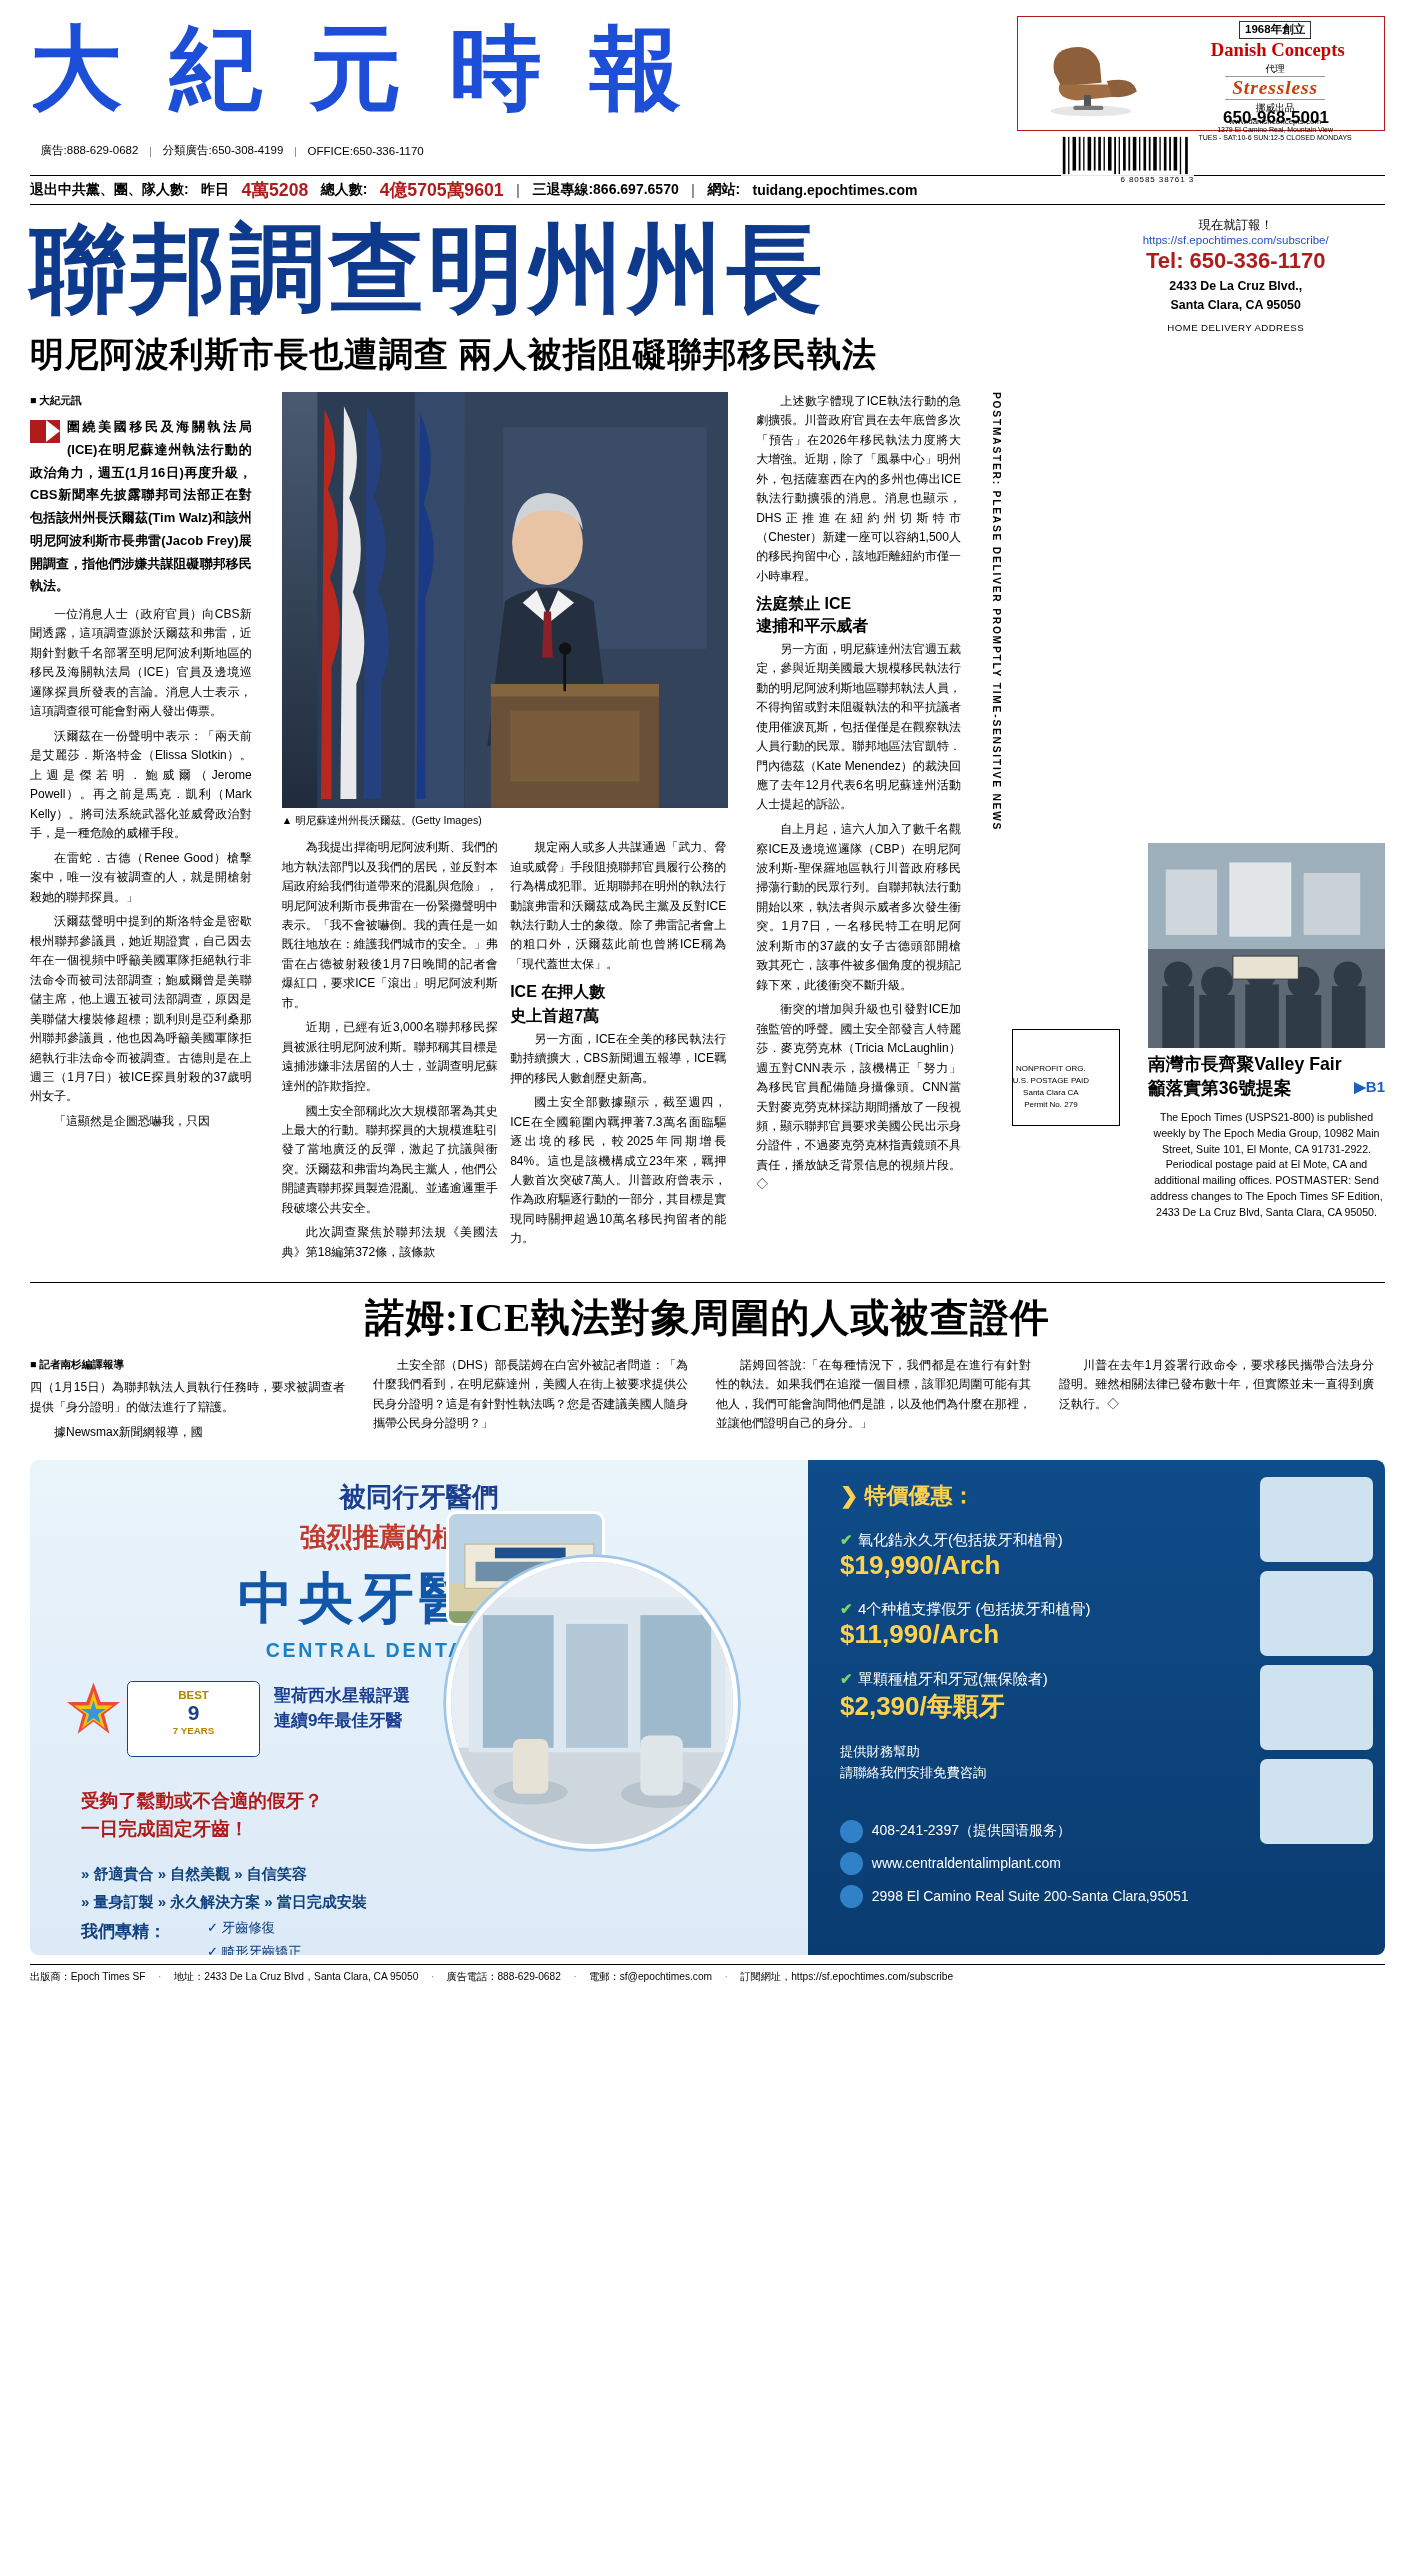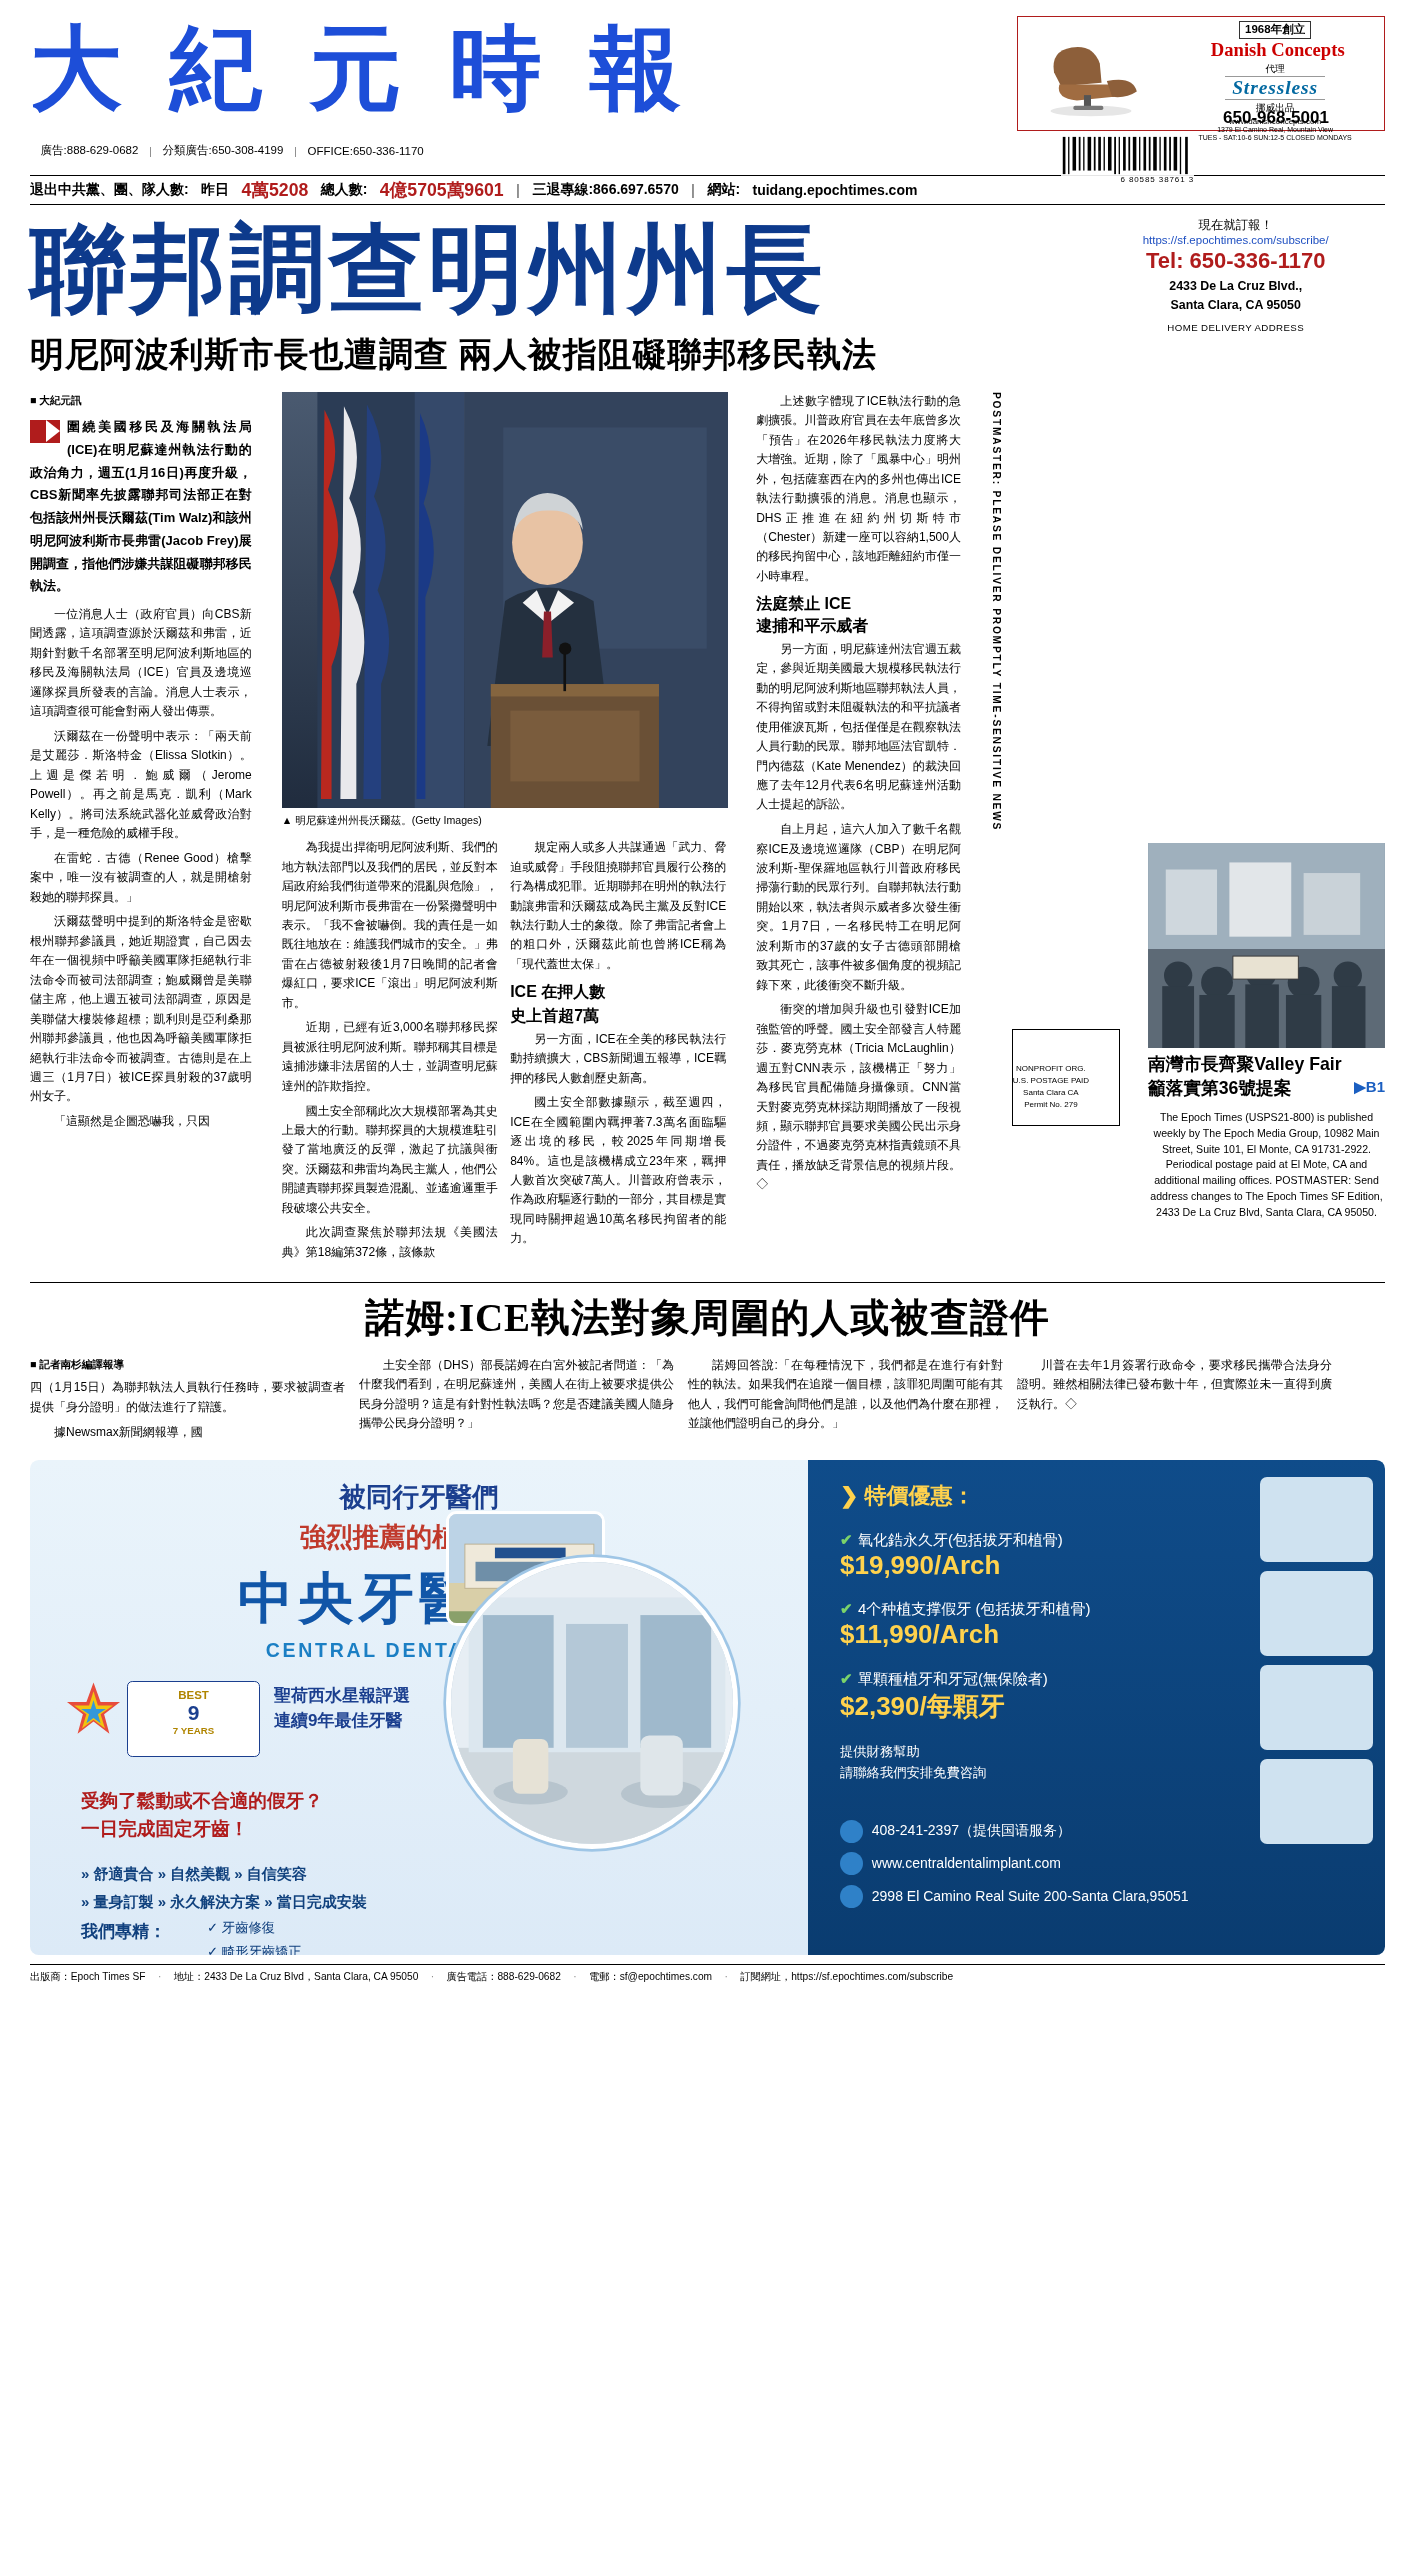--- a/index.html
+++ b/index.html
@@ -35,21 +35,21 @@
   .ad-left { width:150px; position:relative; overflow:hidden; background:#fff; }
   .chair {
     position:absolute; left:19.5px; top:19.5px; width:106px; height:81px;
   }
   .ad-right { flex:1; padding:3.5px 5.3px 0 3.5px; text-align:center; position:relative; }
   .ad-estab { font-size:11.5px; font-weight:bold; border:0.9px solid #333; display:inline-block; padding:0.9px 5.3px; vertical-align:top; }
   .ad-brand { color:#c00; font-weight:bold; font-size:18.6px; font-family:"Liberation Serif", serif; display:inline-block; margin-left:5.3px; }
   .ad-agent { font-size:9.7px; margin-top:1.8px; }
   .ad-stressless {
     font-family:"Liberation Serif", serif; font-style:italic; font-weight:bold;
-    font-size:19.5px; color:#0369a1; letter-spacing:0.9px;
+    font-size:19.5px; color:#c2410c; letter-spacing:0.9px;
     border-top:0.9px solid #999; border-bottom:0.9px solid #999; display:inline-block; padding:0 7px;
   }
   .ad-made { font-size:9.7px; margin-top:1.8px; }
   .ad-url { font-size:8px; margin-top:1.8px; }
   .ad-addr { font-size:7px; line-height:1.25; }
   .ad-hours { font-size:7px; }
   .ad-phone { position:absolute; left:0; bottom:1.8px; width:100%; text-align:center; font-weight:bold; font-size:17px; }
 
   
   .infobar {
@@ -145,21 +145,21 @@
   .promo-title { font-size:17.7px; font-weight:bold; line-height:1.35; }
   .promo-b1 { color:#1b5fc1; font-weight:bold; font-size:15px; float:right; }
   .legal { font-size:10.6px; line-height:1.5; text-align:center; margin-top:8.8px; }
 
   
   .story2 { margin-top:14px; border-top:1.8px solid #000; padding-top:8.8px; }
   .story2-h {
     font-family:"Liberation Serif", serif; font-weight:bold; font-size:39px;
     text-align:center; letter-spacing:0.9px; margin-bottom:10.6px;
   }
-  .story2-cols { display:flex; gap:14px; }
+  .story2-cols { display:flex; gap:28px; }
   .s2col { width:315px; font-size:12px; line-height:1.62; text-align:justify; }
   .byline { font-size:10.6px; font-weight:bold; margin-bottom:5.3px; }
 
   
   .bottomad {
     margin-top:12.4px; height:495px; position:relative; overflow:hidden;
     background:linear-gradient(180deg,#eaf4fb 0%, #dceaf7 100%);
     border-radius:8.8px;
   }
   .ba-left { position:absolute; left:0; top:0; width:778px; height:100%; }

